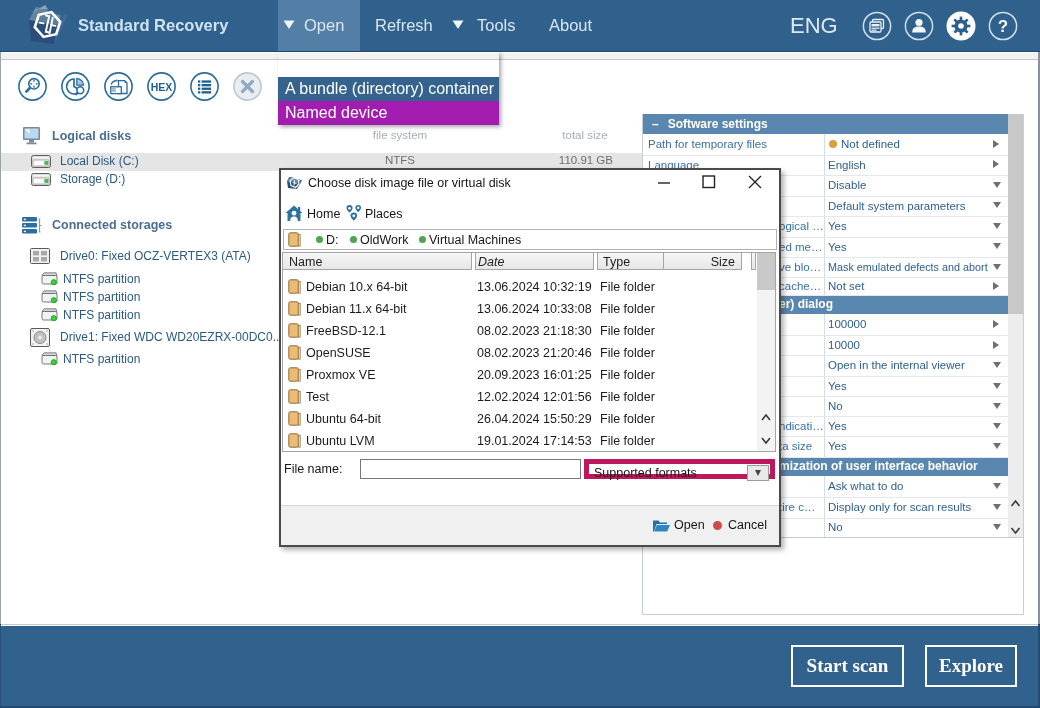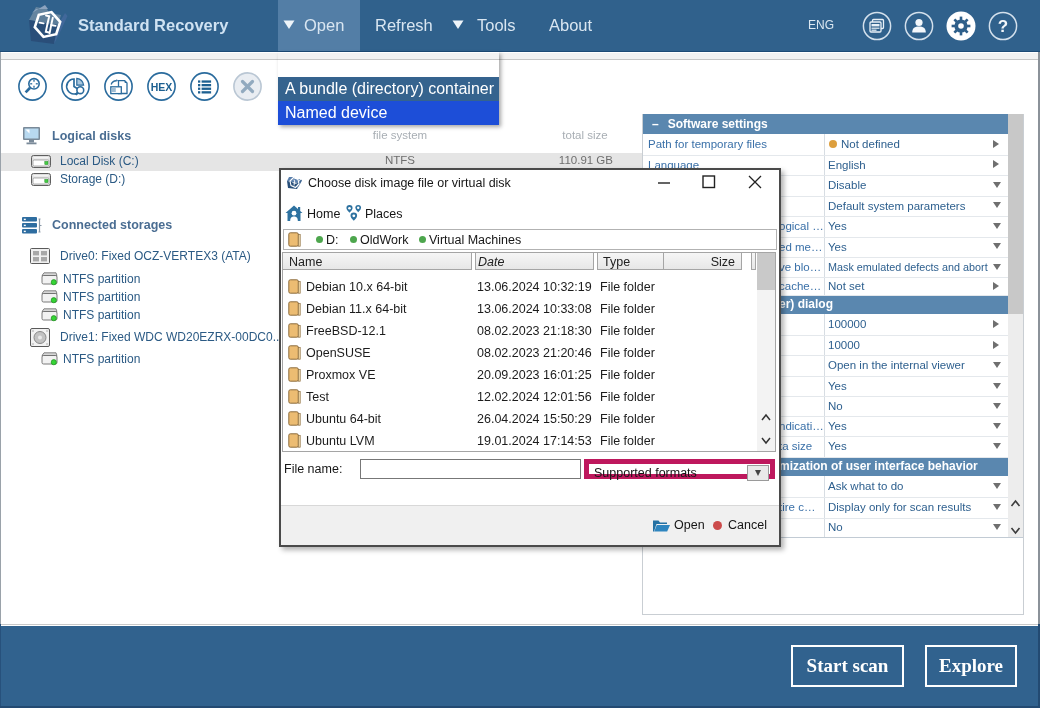--- a/index.html
+++ b/index.html
@@ -7,21 +7,21 @@
 body{font-family:"Liberation Sans",sans-serif;position:relative;background:#fff;}
 .abs{position:absolute;}
 #topbar{left:0;top:0;width:1040px;height:51px;background:#30618c;}
 #topline{left:0;top:51px;width:1040px;height:1px;background:#1d4a75;}
 #strip1{left:0;top:52px;width:1040px;height:1px;background:#ffffff;}
 #strip2{left:0;top:53px;width:1040px;height:6px;background:#f2f2f2;}
 #strip3{left:0;top:59px;width:1040px;height:1px;background:#c6c6c6;}
 #title{left:78px;top:16px;font-size:16.5px;font-weight:bold;color:#cfe2f2;letter-spacing:0px;}
 .mitem{top:0;height:51px;line-height:51px;font-size:16.5px;color:#d9e6f1;}
 #opentab{left:278px;top:0;width:82px;height:51px;background:#537ea6;}
-#eng{left:790px;top:0;width:44px;text-align:right;height:34px;line-height:51px;font-size:12px;color:#dce8f2;}
+#eng{left:790px;top:0;width:44px;text-align:left;height:34px;line-height:51px;font-size:22px;color:#dce8f2;}
 #bottombar{left:0;top:626px;width:1040px;height:82px;background:#31628e;}
 #botline{left:0;top:624px;width:1040px;height:1px;background:#c9c9c9;}
 .bbtn{top:645px;height:42px;border:2px solid #ffffff;color:#ffffff;font-family:"Liberation Serif",serif;font-weight:bold;font-size:19px;text-align:center;line-height:38px;}
 #content{left:0;top:60px;width:1040px;height:564px;background:#fff;}
 #selrow{left:1px;top:153px;width:641px;height:18px;background:#e5e5e5;}
 .th{font-size:12.5px;font-weight:bold;color:#4a6d92;line-height:15px;}
 .ti{font-size:12px;color:#2b5a84;white-space:nowrap;line-height:14px;}
 .gh{font-size:11.5px;color:#a8aeb4;line-height:13px;}
 .gv{font-size:11.5px;color:#6e6e6e;line-height:13px;}
 #panel{left:642px;top:114px;width:382px;height:501px;border:1px solid #c9ced3;background:#fff;}
@@ -324,21 +324,21 @@
 <div class="abs sval" style="left:828px;top:497px;height:21px;line-height:21px;font-size:11.5px;white-space:nowrap;">Display only for scan results</div>
 <div class="abs" style="left:993px;top:504.0px;width:0;height:0;border-top:6.5px solid #6f6f6f;border-left:4.3px solid transparent;border-right:4.3px solid transparent;"></div>
 <div class="abs" style="left:643px;top:518px;width:365px;height:1px;background:#e4e8ec;"></div>
 <div class="abs sval" style="left:828px;top:518px;height:19px;line-height:19px;font-size:11.5px;white-space:nowrap;">No</div>
 <div class="abs" style="left:993px;top:524.0px;width:0;height:0;border-top:6.5px solid #6f6f6f;border-left:4.3px solid transparent;border-right:4.3px solid transparent;"></div>
 <div class="abs" style="left:643px;top:537px;width:365px;height:1px;background:#e4e8ec;"></div>
 <div class="abs" style="left:643px;top:537px;width:380px;height:1px;background:#c2cbd4;"></div>
 
 <div class="abs" id="dropdown">
  <div class="ditem" style="top:25px;height:24px;line-height:24px;background:#35638e;color:#ffffff;">A bundle (directory) container</div>
- <div class="ditem" style="top:49px;height:24px;line-height:24px;background:#1d4ed8;color:#ffffff;">Named device</div>
+ <div class="ditem" style="top:49px;height:24px;line-height:24px;background:#a21caf;color:#ffffff;">Named device</div>
 </div>
 
 <div class="abs" id="dialog">
  <svg style="position:absolute;left:5px;top:5px;" width="17" height="16" viewBox="0 0 17 16">
   <polygon points="1,6 3,2 8,2 9,4 14,4 12,8" fill="#5a7fac"></polygon>
   <polygon points="1,6 12,8 11,14 2,13" fill="#274e79"></polygon>
   <polygon points="12,8 15,4.5 16,5.5 13.5,10 11,14" fill="#3a6390"></polygon>
   <polygon points="7.5,2.5 12,4.5 13,9 9.5,12.5 5,10.5 4,6" fill="none" stroke="#ffffff" stroke-width="1.1"></polygon>
   <path d="M7.5,5 L9,5.5 M8.5,8 L6.5,7.5 M8.5,8 L10.5,8.5 M8,10.5 L8.7,6" stroke="#ffffff" stroke-width="0.9" fill="none"></path>
  </svg>

